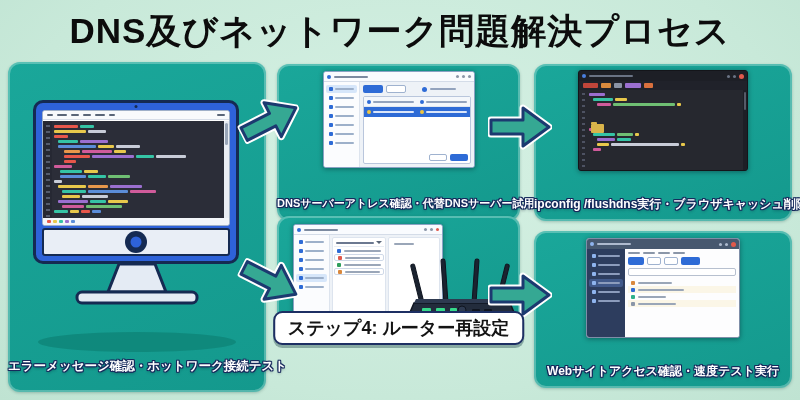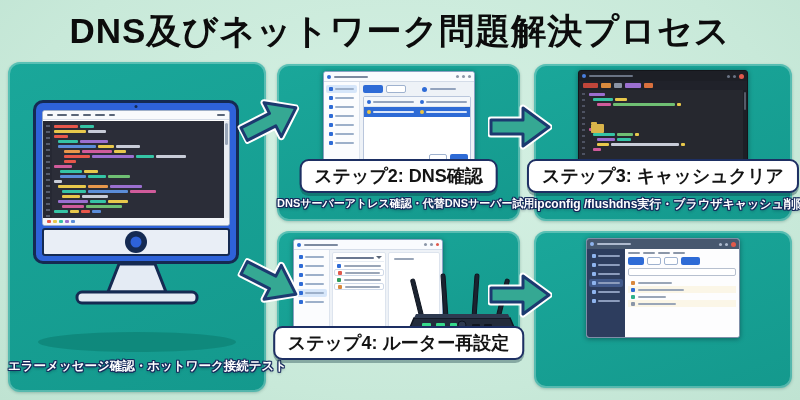--- a/index.html
+++ b/index.html
@@ -15,21 +15,21 @@
     letter-spacing: 1px;
   }
   .panel {
     position: absolute; background: linear-gradient(160deg, #1aa79a 0%, #14998d 100%);
     border-radius: 12px;
     box-shadow: inset 0 0 0 2px rgba(235,252,245,0.30), 0 1px 3px rgba(0,60,50,0.25);
   }
   #panel-step1 { left: 8px;  top: 62px;  width: 258px; height: 330px; }
   #panel-step2 { left: 277px; top: 64px;  width: 243px; height: 157px; }
   #panel-step3 { left: 534px; top: 64px;  width: 258px; height: 157px; }
-  #panel-step4 { left: 277px; top: 231px; width: 243px; height: 117px; }
+  #panel-step4 { left: 277px; top: 216px; width: 243px; height: 117px; }
   #panel-step5 { left: 534px; top: 231px; width: 258px; height: 157px; }
 
   .pill {
     position: absolute; left: 50%; transform: translateX(-50%);
     background: #ffffff; border: 2px solid #1d2f63; border-radius: 9px;
     padding: 3px 13px; white-space: nowrap;
     font-weight: bold; font-size: 18px; color: #141414;
     box-shadow: 0 3px 0 rgba(8,48,58,0.35);
     z-index: 5;
   }
@@ -355,21 +355,20 @@
               </div>
           </div>
           <div class="lb-footer">
             <span class="chip outline" style="width:18px;height:7px"></span>
             <span class="chip blue" style="width:18px;height:7px"></span>
           </div>
         </div>
       </div>
     </div>
   </div>
-  <div class="pill">ステップ2: DNS確認</div>
   <div class="caption">DNSサーバーアトレス確認・代替DNSサーバー試用</div>
 </div>
 
 <div class="panel panel-right" id="panel-step3">
   <div class="mini-win mw-darkwin" style="left:50%;transform:translateX(-50%);top:6px;width:170px;height:101px">
     <div class="mw-titlebar tb-dark">
       <span class="appdot" style="background:#4a7fe0"></span>
       <span class="tdash" style="background:#6a7384;width:44px"></span>
       <span class="spacer"></span>
       <span class="ctl" style="background:#6a7384"></span>
@@ -422,21 +421,20 @@
           </div>
           <div class="cl" style="padding-left: 6px;">
             <i style="width: 8px; background: rgb(208, 91, 155);"></i>
           </div>
         </div>
       <div class="ed-scroll">
           <i></i>
         </div>
     </div>
   </div>
-  <div class="pill">ステップ3: キャッシュクリア</div>
   <div class="caption">ipconfig /flushdns実行・ブラウザキャッシュ削除</div>
 </div>
 
 <div class="panel panel-right" id="panel-step4">
   <div class="mini-win mw-light" style="left:16px;top:8px;width:150px;height:94px">
     <div class="mw-titlebar tb-light">
       <span class="appdot"></span>
       <span class="tdash"></span>
       <span class="spacer"></span>
       <span class="ctl"></span>
@@ -586,20 +584,21 @@
               <span class="dsh" style="width:28px"></span>
             </div>
           <div class="lrow alt">
               <span class="ic" style="background:#8a96a8"></span>
               <span class="dsh" style="width:38px"></span>
             </div>
         </div>
       </div>
     </div>
   </div>
+  <div class="caption">Webサイトアクセス確認・速度テスト実行</div>
 </div>
 
 <svg class="arrow" id="arrow-1-2" viewBox="0 0 64 46">
   <polygon points="3,16 35,16 35,4 61,23 35,42 35,30 3,30" fill="#ffffff" stroke="#ffffff" stroke-width="7" stroke-linejoin="round"></polygon>
   <polygon points="3,16 35,16 35,4 61,23 35,42 35,30 3,30" fill="#35a893" stroke="#1c3a70" stroke-width="3" stroke-linejoin="round"></polygon>
 </svg>
 <svg class="arrow" id="arrow-1-4" viewBox="0 0 64 46">
   <polygon points="3,16 35,16 35,4 61,23 35,42 35,30 3,30" fill="#ffffff" stroke="#ffffff" stroke-width="7" stroke-linejoin="round"></polygon>
   <polygon points="3,16 35,16 35,4 61,23 35,42 35,30 3,30" fill="#35a893" stroke="#1c3a70" stroke-width="3" stroke-linejoin="round"></polygon>
 </svg>

